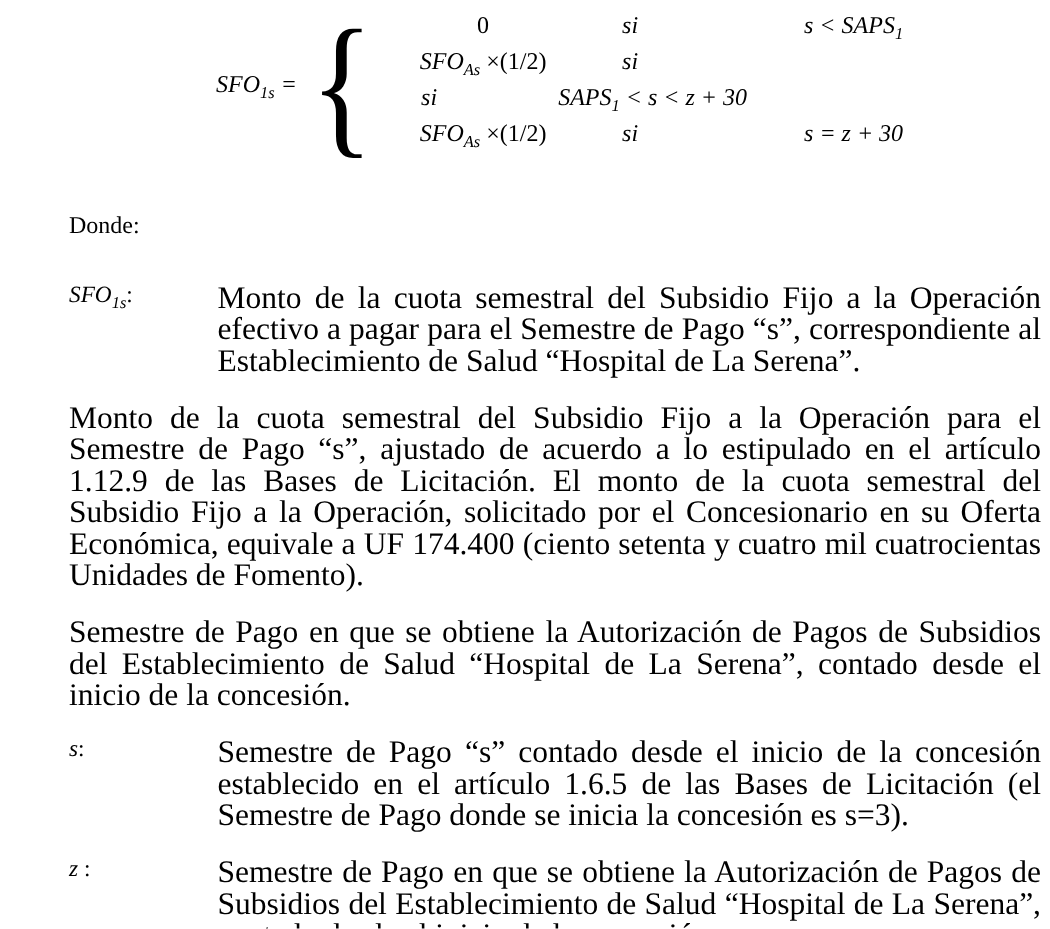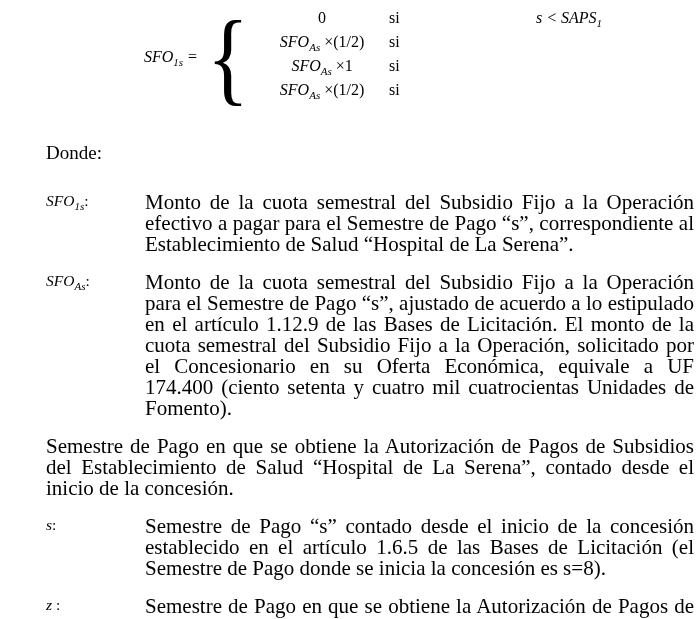--- a/index.html
+++ b/index.html
@@ -19,26 +19,26 @@
   sub.msub { font-size: 11px; font-style: italic; line-height: 0; }
   .eq { margin-left: 5px; font-style: normal; }
   .brace {
     font-size: 104px; line-height: 98px; font-weight: 300;
     margin: 0 2px 0 6px; transform: scaleX(0.85);
     font-family: "Liberation Serif", serif;
   }
   .cases { display: block; }
   .case-row { display: flex; align-items: baseline; height: 24px; font-size: 16px; }
   .case-row .expr { width: 134px; text-align: center; white-space: nowrap; }
-  .case-row .si   { width: 62px;  text-align: left; }
+  .case-row .si   { width: 62px;  text-align: center; font-style: italic; }
   .case-row .cond { width: 236px; text-align: center; white-space: nowrap; }
   .mop { font-style: normal; }
 
   
-  .donde { font-size: 19px; margin: 36px 0 28px 0; }
+  .donde { font-size: 16px; margin: 36px 0 28px 0; }
 
   
   .definition { display: flex; margin-bottom: 17px; }
   .term { width: 99px; flex-shrink: 0; font-size: 15.5px; white-space: nowrap; }
   .colon { font-style: normal; }
   .def-text {
     flex: 1; margin: 0;
     font-size: 21px; line-height: 21px;
     text-align: justify;
   }
@@ -58,53 +58,53 @@
         <span class="si">si</span>
         <span class="cond"><i class="mvar">s &lt; SAPS</i><sub class="msub">1</sub><i class="mvar"></i></span>
       </div>
 
       <div class="case-row">
         <span class="expr"><i class="mvar">SFO</i><sub class="msub">As</sub><span class="mop"> ×(1/2)</span></span>
         <span class="si">si</span>
       </div>
 
       <div class="case-row">
-        <span class="expr"><i class="mvar">SFO</i><sub class="msub">As</sub><span class="mop"> ×1</span></span>
         <span class="si">si</span>
+        <span class="cond"><i class="mvar">SAPS</i><sub class="msub">1</sub><i class="mvar"> &lt; s &lt; z + 30</i></span>
       </div>
 
       <div class="case-row">
         <span class="expr"><i class="mvar">SFO</i><sub class="msub">As</sub><span class="mop"> ×(1/2)</span></span>
         <span class="si">si</span>
+        <span class="cond"><i class="mvar">s = z + 30</i><sub class="msub"></sub><i class="mvar"></i></span>
       </div>
 
     </div>
   </div>
 
   <p class="donde">Donde:</p>
 
   <div>
 
     <div class="definition">
       <span class="term"><i class="mvar">SFO</i><sub class="msub">1s</sub><span class="colon">:</span></span>
       <p class="def-text">Monto de la cuota semestral del Subsidio Fijo a la Operación efectivo a pagar para el Semestre de Pago “s”, correspondiente al Establecimiento de Salud “Hospital de La Serena”.</p>
     </div>
 
     <div class="definition">
-      <span class="term"><i class="mvar">SFO</i><sub class="msub">As</sub><span class="colon">:</span></span>
       <p class="def-text">Monto de la cuota semestral del Subsidio Fijo a la Operación para el Semestre de Pago “s”, ajustado de acuerdo a lo estipulado en el artículo 1.12.9 de las Bases de Licitación. El monto de la cuota semestral del Subsidio Fijo a la Operación, solicitado por el Concesionario en su Oferta Económica, equivale a UF 174.400 (ciento setenta y cuatro mil cuatrocientas Unidades de Fomento).</p>
     </div>
 
     <div class="definition">
       <p class="def-text">Semestre de Pago en que se obtiene la Autorización de Pagos de Subsidios del Establecimiento de Salud “Hospital de La Serena”, contado desde el inicio de la concesión.</p>
     </div>
 
     <div class="definition">
       <span class="term"><i class="mvar">s</i><sub class="msub"></sub><span class="colon">:</span></span>
-      <p class="def-text">Semestre de Pago “s” contado desde el inicio de la concesión establecido en el artículo 1.6.5 de las Bases de Licitación (el Semestre de Pago donde se inicia la concesión es s=8).</p>
+      <p class="def-text">Semestre de Pago “s” contado desde el inicio de la concesión establecido en el artículo 1.6.5 de las Bases de Licitación (el Semestre de Pago donde se inicia la concesión es s=3).</p>
     </div>
 
     <div class="definition">
       <span class="term"><i class="mvar">z</i><sub class="msub"></sub><span class="colon"> :</span></span>
       <p class="def-text">Semestre de Pago en que se obtiene la Autorización de Pagos de Subsidios del Establecimiento de Salud “Hospital de La Serena”, contado desde el inicio de la concesión.</p>
     </div>
 
   </div>
 </div>
 

